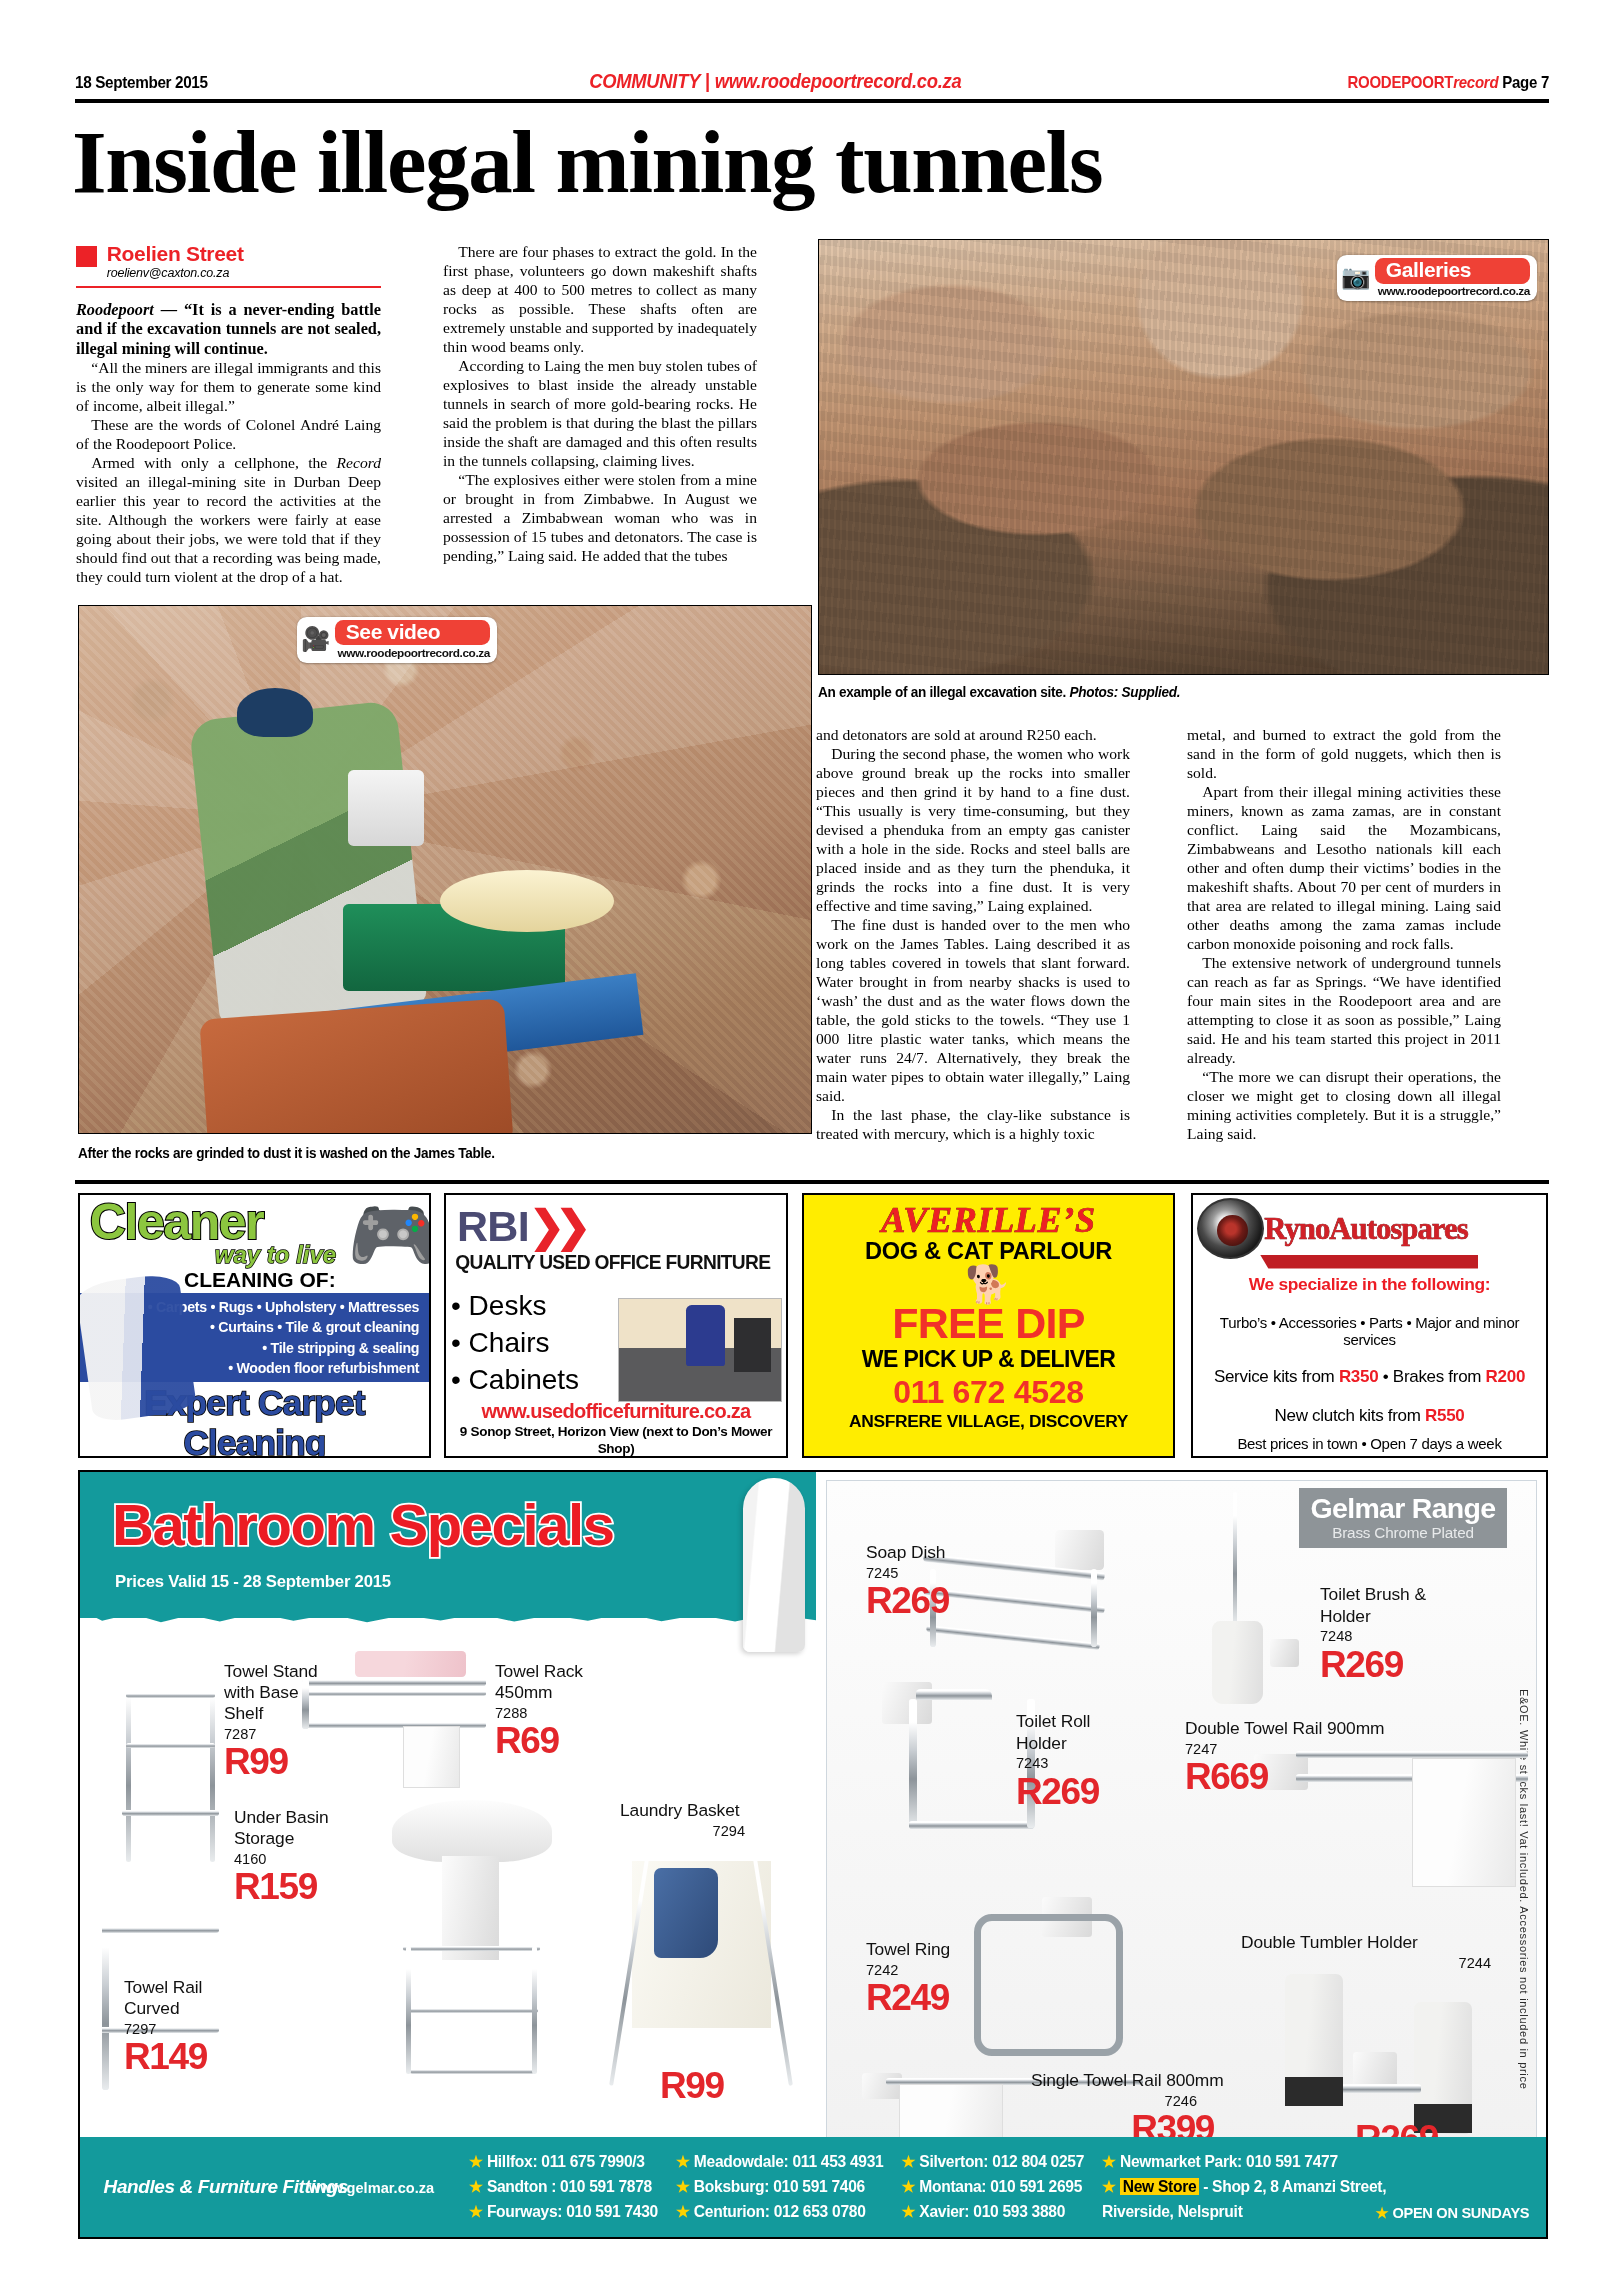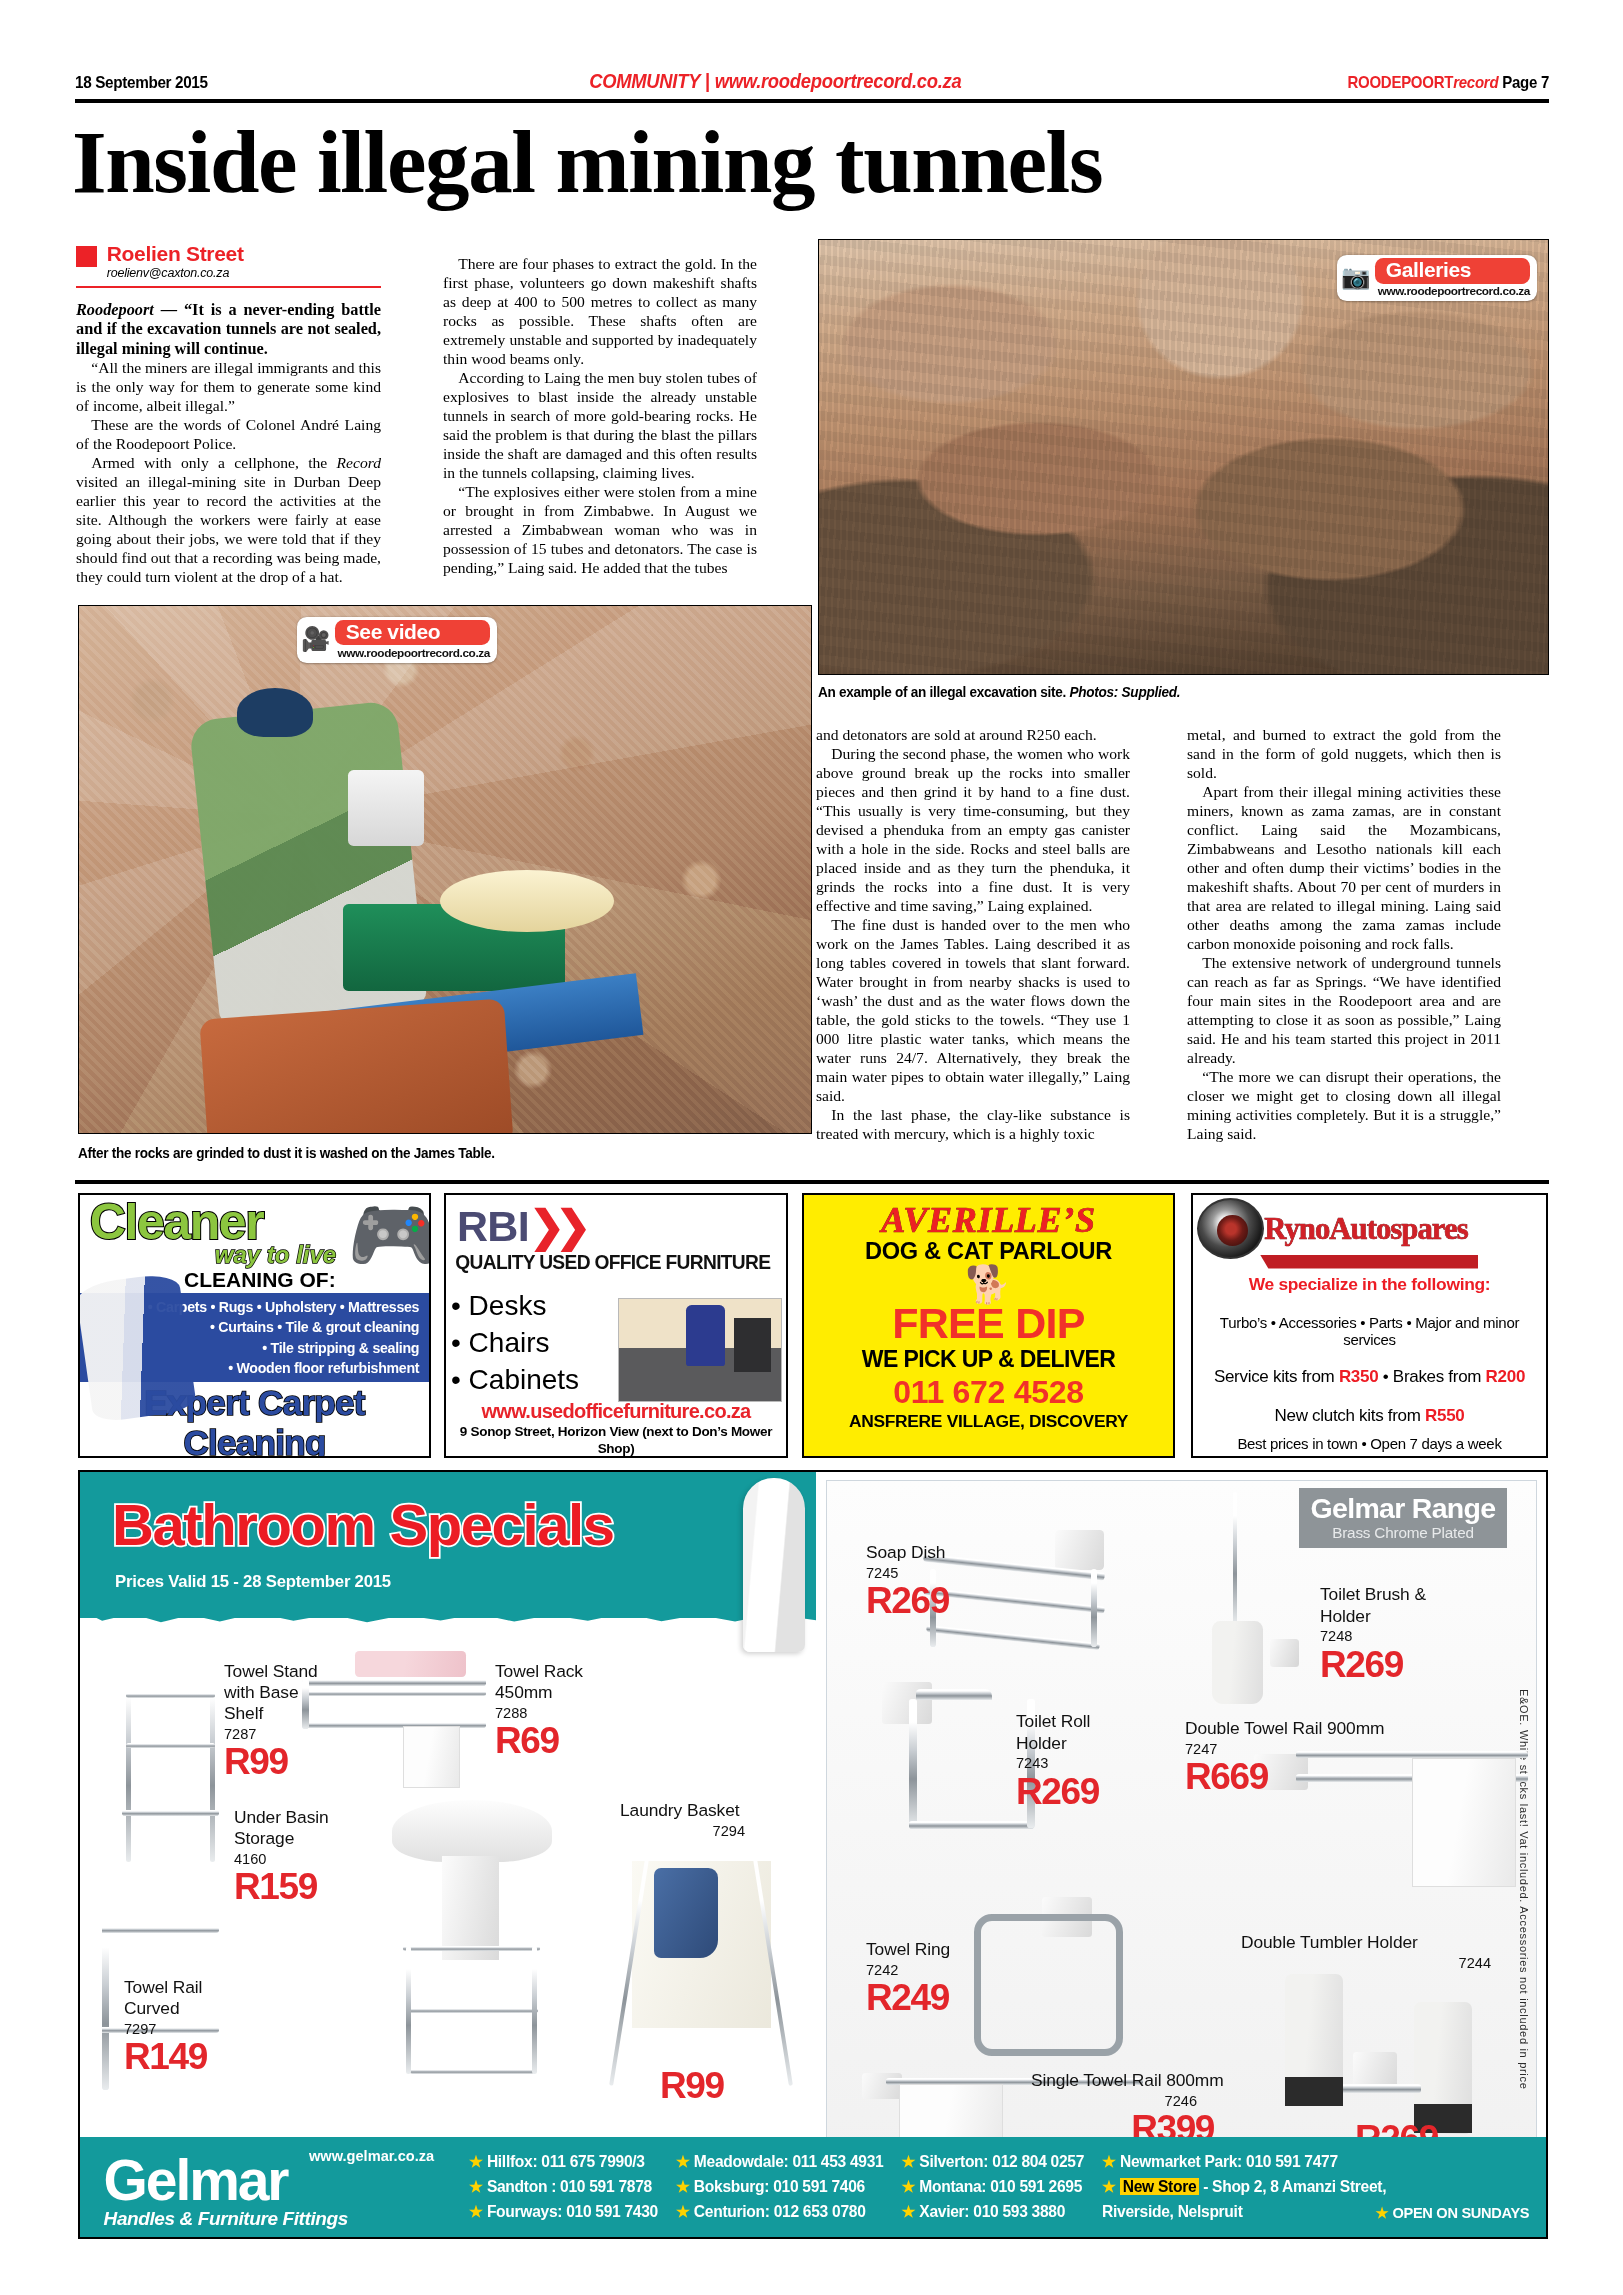--- a/index.html
+++ b/index.html
@@ -120,21 +120,21 @@
     line-height: 19px;
     text-align: justify;
     color: #000;
     hyphens: auto;
   }
   .col p { text-indent: 15.3px; margin: 0; }
   .col p.lead { text-indent: 0; font-weight: bold; font-size: 16.3px; line-height: 19.4px;}
   .col p.lead .place { font-style: italic; }
 
   #col1 { left: 76px; top: 300px; width: 305px; }
-  #col2 { left: 443px; top: 242px; width: 314px; margin-top: 12px; }
+  #col2 { left: 443px; top: 242px; width: 314px; }
   #col3 { left: 816px; top: 725px; width: 314px; }
   #col4 { left: 1187px; top: 725px; width: 314px; }
 
   
   .photo {
     position: absolute;
     border: 1.4px solid #000;
     overflow: hidden;
   }
   #photo-excavation { left: 818px; top: 239px; width: 731px; height: 436px; }
@@ -992,21 +992,20 @@
         <div class="pcode">7244</div>
       </div>
       <div class="prod" style="left:528px; top:637px;">
         <div class="pprice">R269</div>
       </div>
     </div>
 
     <div class="gel-footer">
       <div class="gel-logo-block">
         <div class="gel-logo-url">www.gelmar.co.za</div>
-        <div class="gel-logo">Gelmar</div>
         <div class="gel-logo-sub">Handles &amp; Furniture Fittings</div>
       </div>
       <div class="gel-stores">
         <div class="gel-store-col">
           <div class="gel-store"><span class="star">★</span><span>Hillfox: 011 675 7990/3</span></div>
           <div class="gel-store"><span class="star">★</span><span>Sandton : 010 591 7878</span></div>
           <div class="gel-store"><span class="star">★</span><span>Fourways: 010 591 7430</span></div>
         </div>
         <div class="gel-store-col">
           <div class="gel-store"><span class="star">★</span><span>Meadowdale: 011 453 4931</span></div>

